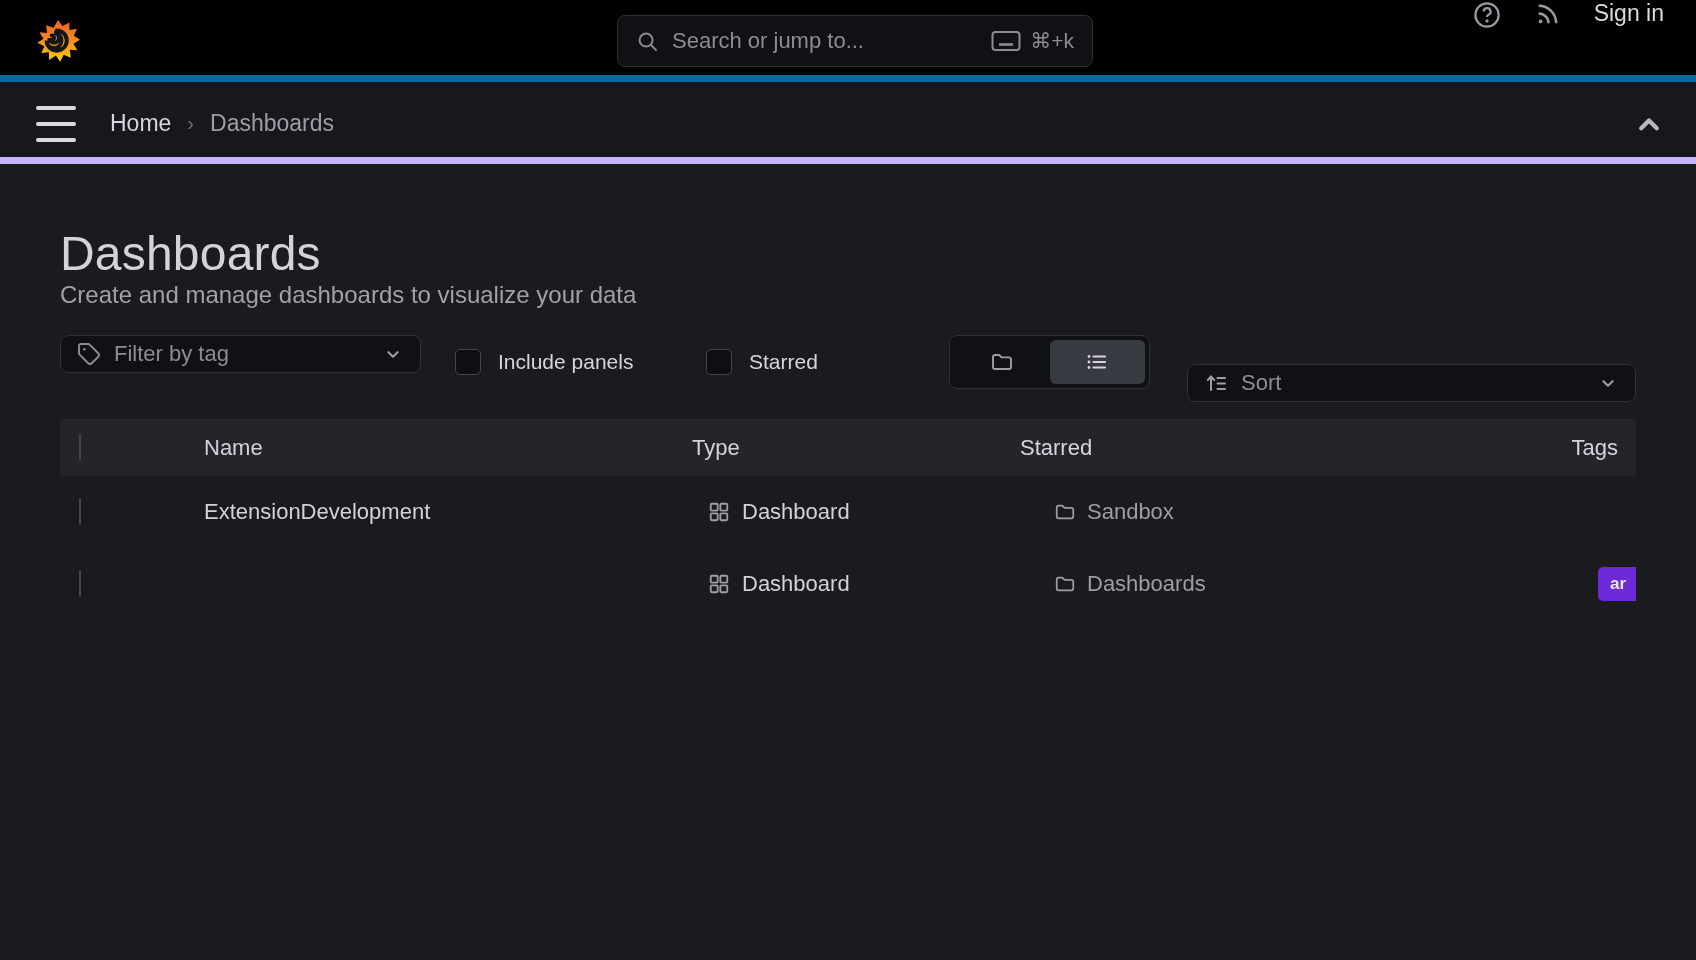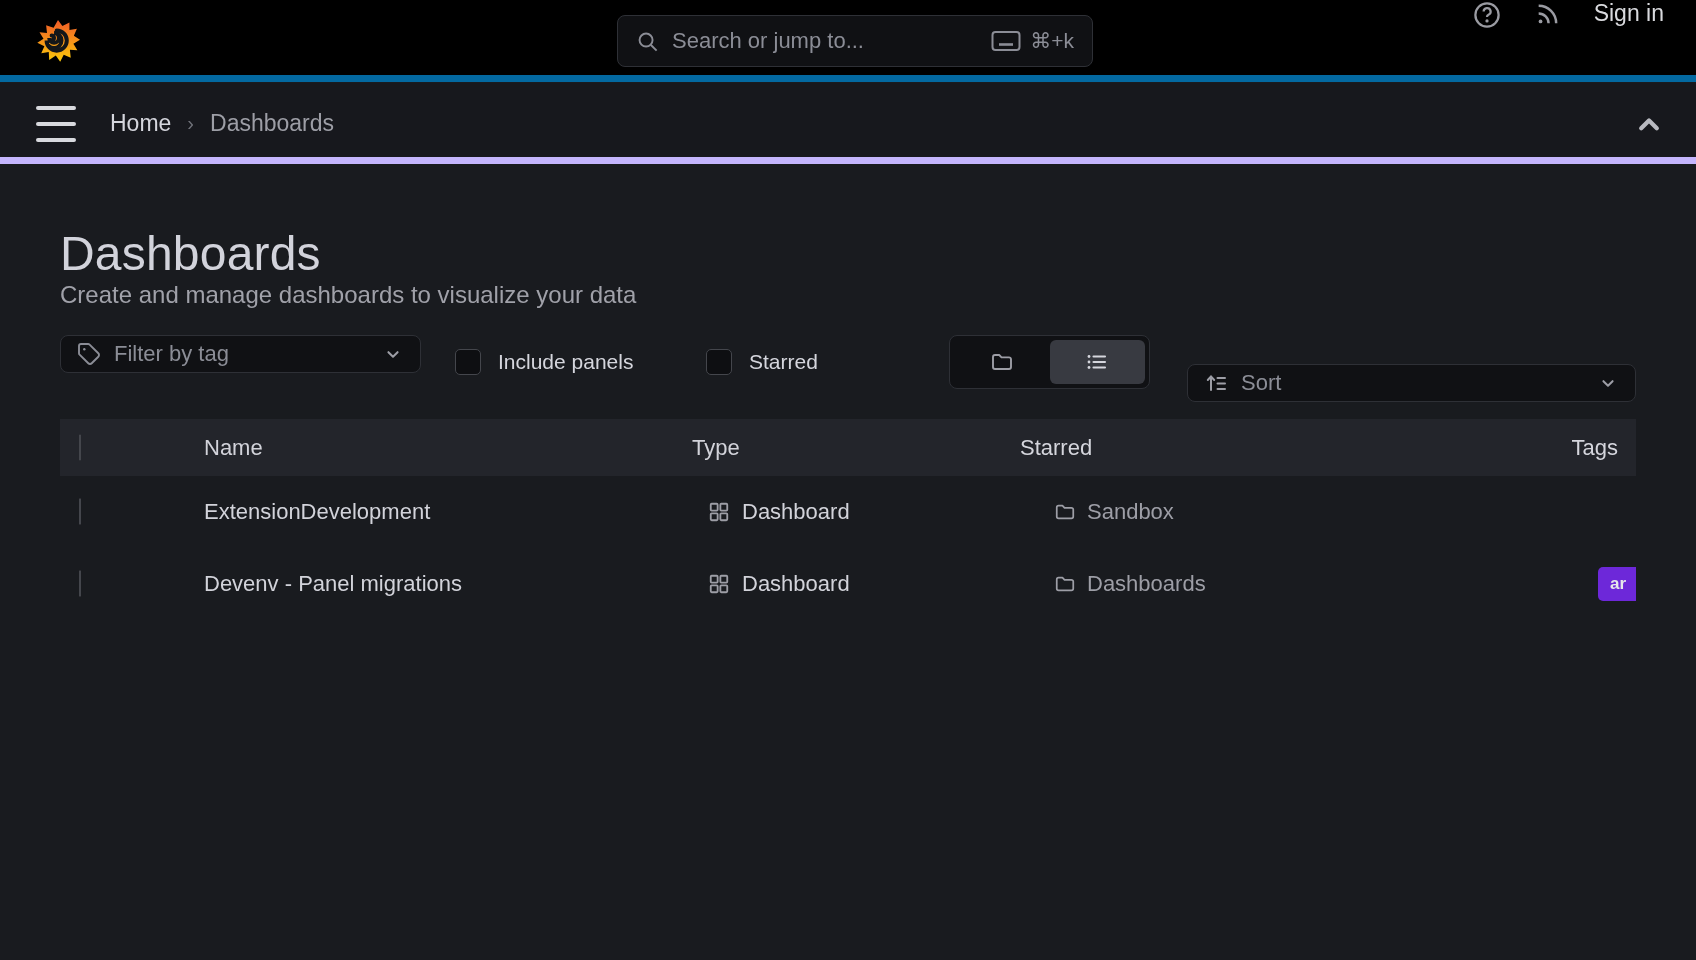--- a/index.html
+++ b/index.html
@@ -286,21 +286,20 @@
             <svg width="22" height="22" viewBox="0 0 24 24" fill="none" stroke="#9d9ea6" stroke-width="1.9" stroke-linejoin="round">
               <path d="M3 7 a2 2 0 0 1 2 -2 h4.2 l2.3 2.4 H19 a2 2 0 0 1 2 2 V17 a2 2 0 0 1 -2 2 H5 a2 2 0 0 1 -2 -2 Z"></path>
             </svg>
           </span>
           <span>Sandbox</span>
         </span>
       </div>
 
       <div class="trow">
         <span class="cell-check"><span class="cb"></span></span>
-        <span class="cell-name">Devenv - Panel migrations</span>
         <span class="cell-type">
           <span>
             <svg width="22" height="22" viewBox="0 0 24 24" fill="none" stroke="#9d9ea6" stroke-width="2">
               <rect x="3" y="3" width="7.5" height="7.5" rx="1"></rect>
                 <rect x="13.5" y="3" width="7.5" height="7.5" rx="1"></rect>
               <rect x="3" y="13.5" width="7.5" height="7.5" rx="1"></rect>
                 <rect x="13.5" y="13.5" width="7.5" height="7.5" rx="1"></rect>
             </svg>
           </span>
           <span>Dashboard</span>

